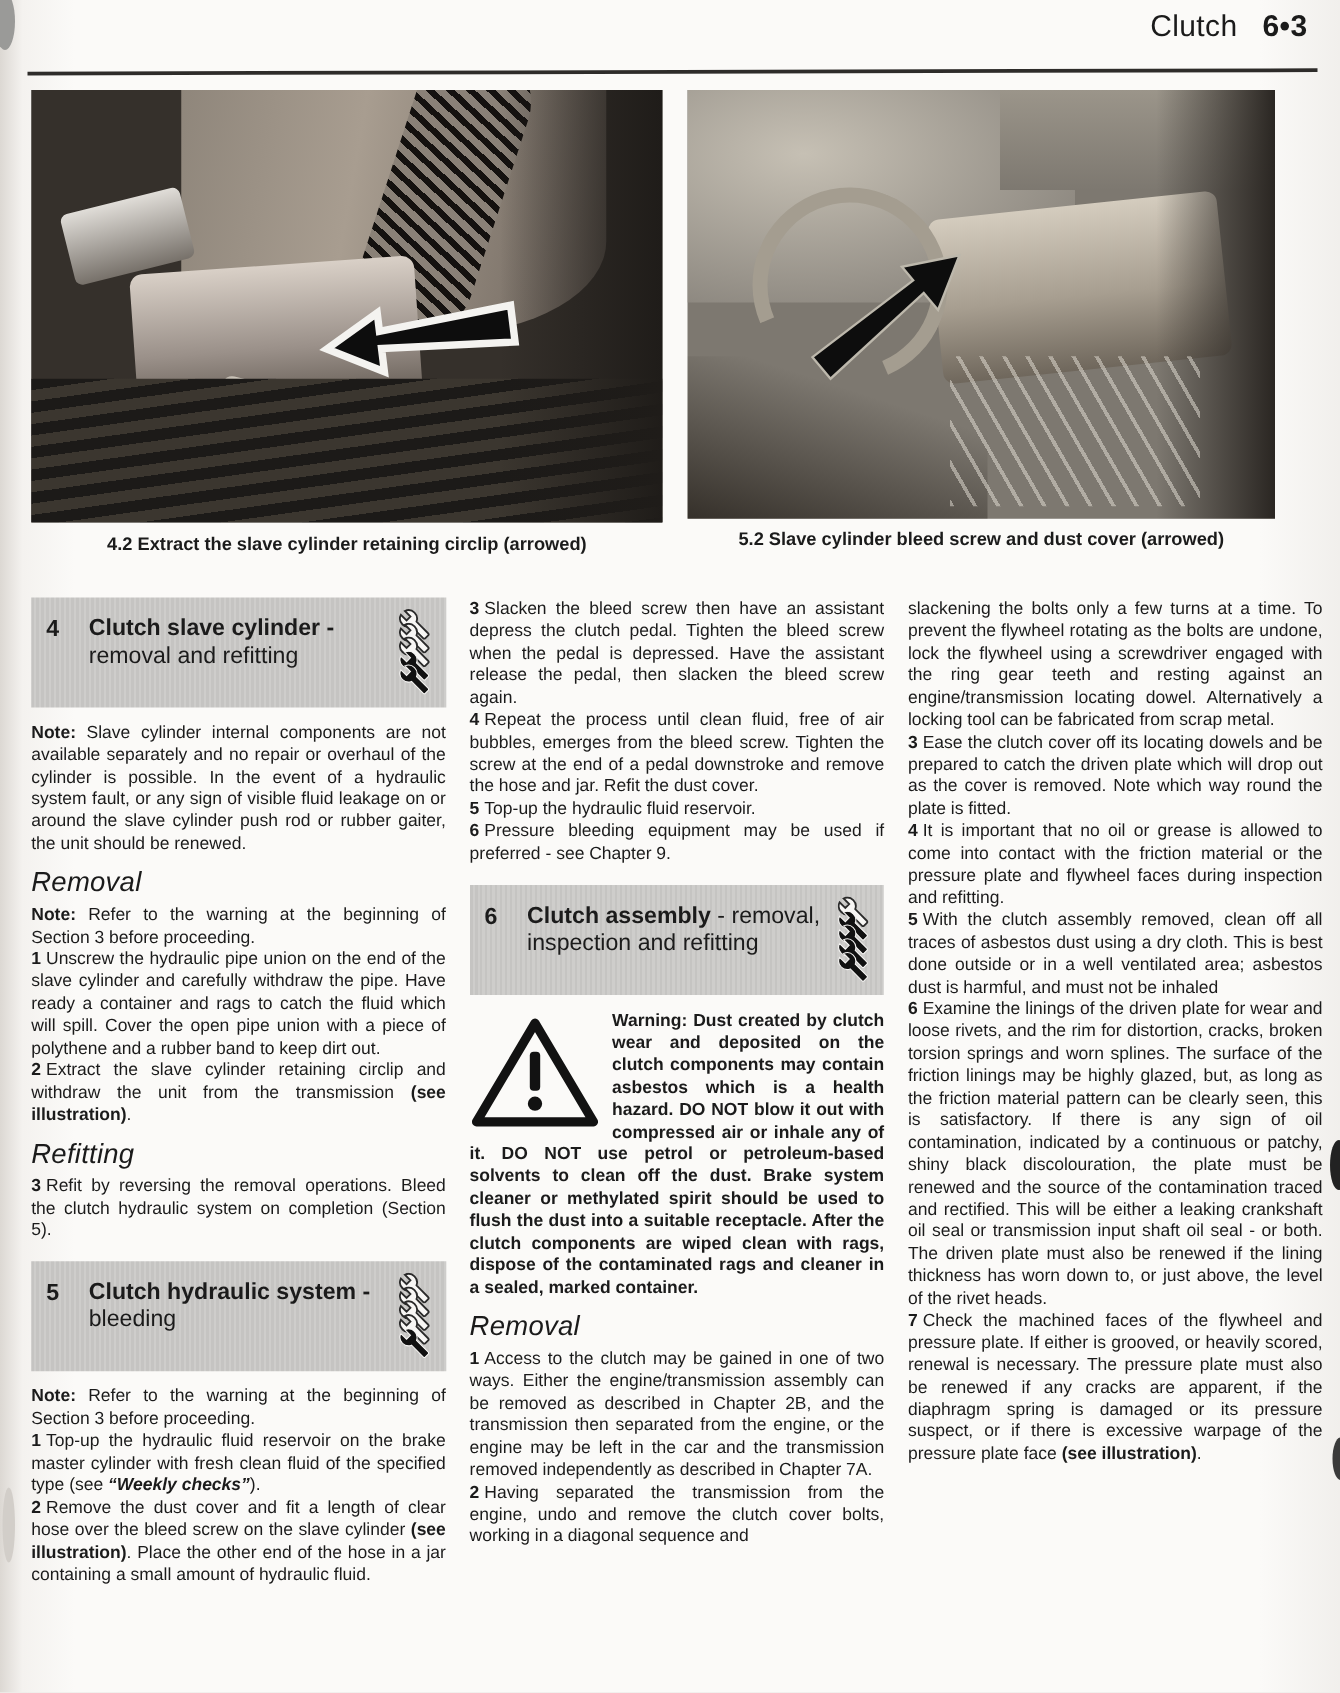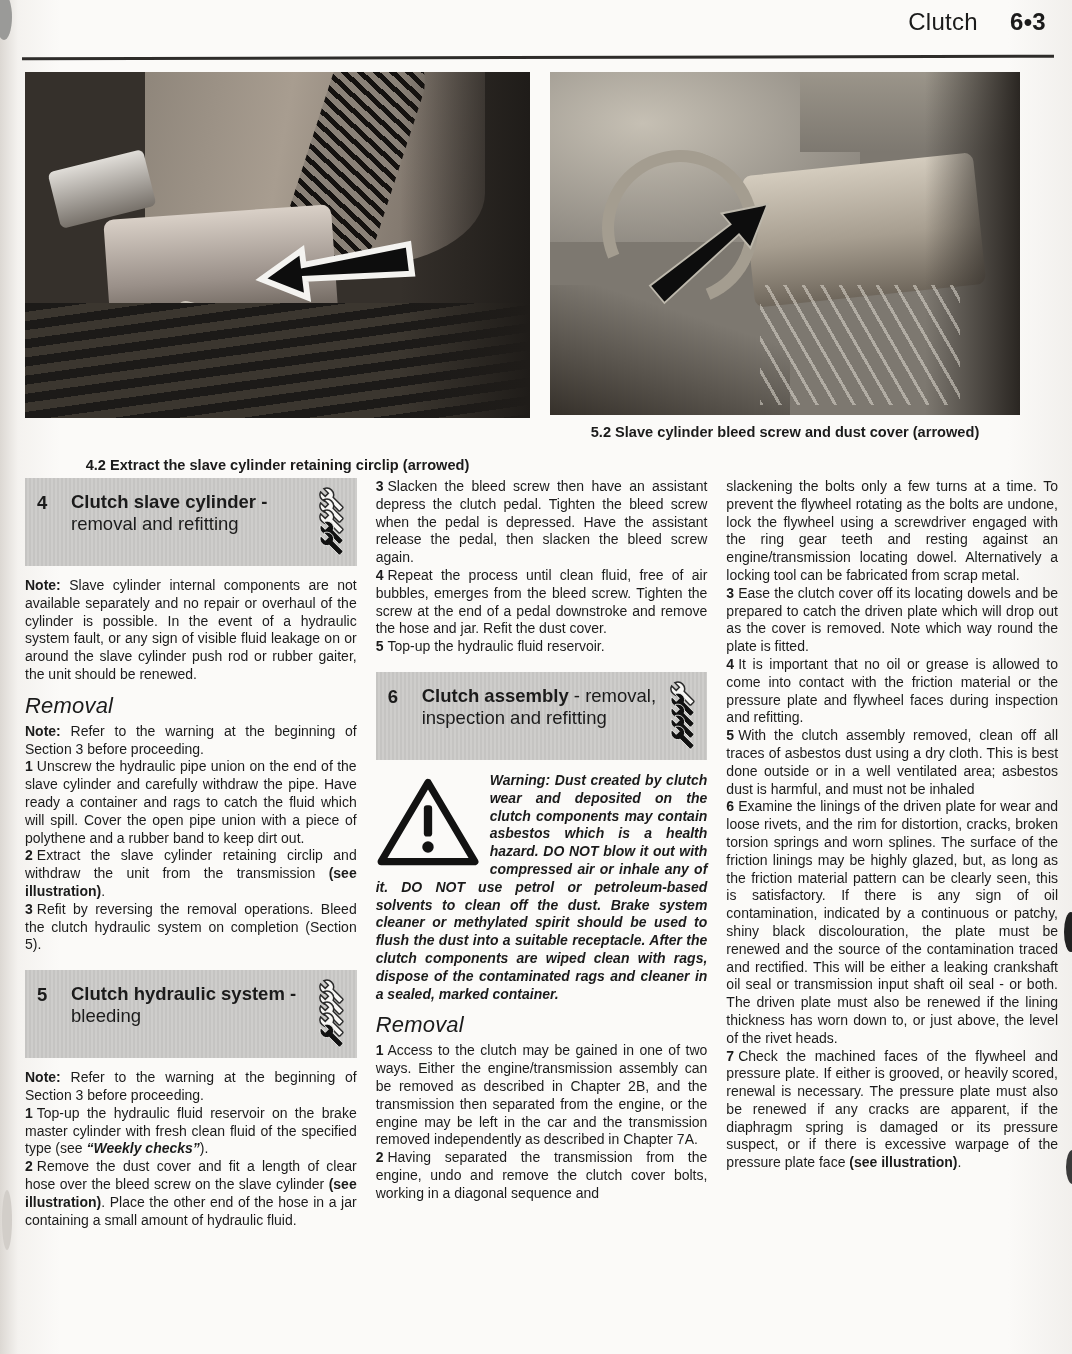--- a/index.html
+++ b/index.html
@@ -10,21 +10,21 @@
     color:#1b1b1b;
     position:relative;
   }
   .page{
     position:absolute;inset:0;
     background:linear-gradient(90deg,#dcd8d3 0,#f4f2ef 18px,#fbfaf8 60px,#fbfaf8 94%,#f1efec 100%);
   }
   
   .hdr{
     position:absolute;top:8px;right:26px;
-    font-size:24px;letter-spacing:.3px;display:flex;gap:32px;align-items:baseline;
+    font-size:24px;letter-spacing:.3px;display:flex;gap:20px;align-items:baseline;
   }
   .hdr .chap{font-weight:500;}
   .hdr .pg{font-weight:700;}
   .rule{
     position:absolute;left:22px;right:18px;top:56px;height:3px;background:#2e2c2a;
     transform:rotate(-0.15deg);
   }
   
   .photo{position:absolute;top:72px;overflow:hidden;background:#35302b;}
   .photo *{position:absolute;}
@@ -40,21 +40,21 @@
   .pr-light{left:0;top:0;width:310px;height:170px;background:radial-gradient(ellipse at 30% 30%,#c6c0b4,#8d8880 78%);}
   .pr-cyl{left:198px;top:92px;width:232px;height:132px;background:linear-gradient(#d4ccbe,#a79e90 55%,#6f675c);border-radius:9px;transform:rotate(-6deg);}
   .pr-loop{left:52px;top:78px;width:132px;height:132px;border:12px solid #a49d90;border-radius:50%;border-bottom-color:transparent;transform:rotate(22deg);}
   .pr-dkr{right:0;top:0;width:95px;height:100%;background:linear-gradient(270deg,#2a2622,rgba(0,0,0,0));}
   .pr-dkb{left:0;bottom:0;width:240px;height:130px;background:linear-gradient(18deg,#35302a,rgba(0,0,0,0) 70%);}
   .pr-streak{right:60px;bottom:10px;width:200px;height:120px;background:repeating-linear-gradient(60deg,rgba(230,225,215,.5) 0 3px,rgba(0,0,0,0) 3px 16px);}
   .pr-top{left:250px;top:0;width:220px;height:80px;background:linear-gradient(#9b958a,#7d7870);}
   .arrow-svg{overflow:visible;}
   
   .caption{position:absolute;top:428px;font-weight:700;font-size:14.6px;text-align:center;}
-  .cap-left{left:25px;width:505px;margin-top:29px;}
+  .cap-left{left:25px;width:505px;}
   .cap-right{left:550px;width:470px;top:424px;}
   
   .cols{
     position:absolute;left:25px;right:14px;top:478px;bottom:0;
     display:flex;gap:19px;
   }
   .col{flex:1;min-width:0;}
   .col p{margin:0;font-size:14px;line-height:17.8px;text-align:justify;}
   .pnum{font-weight:700;padding-right:4px;}
   .bold{font-weight:700;}
@@ -74,21 +74,21 @@
   .secbox.mt{margin-top:16px;}
   .secnum{font-weight:700;font-size:18.5px;width:34px;flex:none;padding-top:1px;}
   .sectitle{flex:1;font-size:18.5px;line-height:22px;}
   .sectitle .tb{font-weight:700;}
   .wrenches{width:38px;flex:none;display:flex;flex-direction:column;align-items:center;margin-top:-4px;}
   .wrenches svg{width:25px;height:25px;flex:none;}
   .wrenches svg + svg{margin-top:-14px;}
   .wr-o{fill:#f7f6f4;stroke:#2a2a2a;stroke-width:1.4;}
   .wr-f{fill:#111;stroke:#f7f6f4;stroke-width:.8;}
   
-  .warn{font-weight:700;font-style:italic;}
+  .warn{font-weight:700;}
   .warn-tri{float:left;width:104px;height:92px;margin:4px 10px 2px 0;}
   
   .art{position:absolute;background:#6b6b6b;border-radius:50%;}
   .art1{right:-6px;top:912px;width:14px;height:40px;background:#222;}
   .art2{right:-7px;top:1150px;width:13px;height:34px;background:#3a3a3a;}
   .art3{left:-4px;top:-6px;width:16px;height:46px;background:#9a9a98;}
   .art4{left:2px;top:1190px;width:10px;height:60px;background:#d2cec9;}
 </style>
 </head>
 <body>
@@ -167,20 +167,21 @@
       </div>
 
       <p class="note"><span class="nlabel">Note:</span><span> Slave cylinder internal components are not available separately and no repair or overhaul of the cylinder is possible. In the event of a hydraulic system fault, or any sign of visible fluid leakage on or around the slave cylinder push rod or rubber gaiter, the unit should be renewed.</span></p>
 
       <h3 class="subhead">Removal</h3>
       <p class="note"><span class="nlabel">Note:</span><span> Refer to the warning at the beginning of Section 3 before proceeding.</span></p>
 
       <p><span class="pnum">1</span><span>Unscrew the hydraulic pipe union on the end of the slave cylinder and carefully withdraw the pipe. Have ready a container and rags to catch the fluid which will spill. Cover the open pipe union with a piece of polythene and a rubber band to keep dirt out.</span></p>
       <p><span class="pnum">2</span><span>Extract the slave cylinder retaining circlip and withdraw the unit from the transmission </span><span class="bold">(see illustration)</span><span>.</span></p>
 
+      <h3 class="subhead">Refitting</h3>
       <p><span class="pnum">3</span><span>Refit by reversing the removal operations. Bleed the clutch hydraulic system on completion (Section 5).</span></p>
 
       <div class="secbox mt">
         <span class="secnum">5</span>
         <div class="sectitle">
           <span class="tb">Clutch hydraulic system -</span><br>
           <span>bleeding</span>
         </div>
         <div class="wrenches">
           <svg class="wr-o">
@@ -203,20 +204,21 @@
 
       <p class="note"><span class="nlabel">Note:</span><span> Refer to the warning at the beginning of Section 3 before proceeding.</span></p>
       <p><span class="pnum">1</span><span>Top-up the hydraulic fluid reservoir on the brake master cylinder with fresh clean fluid of the specified type (see </span><span class="bold" style="font-style:italic">“Weekly checks”</span><span>).</span></p>
       <p><span class="pnum">2</span><span>Remove the dust cover and fit a length of clear hose over the bleed screw on the slave cylinder </span><span class="bold">(see illustration)</span><span>. Place the other end of the hose in a jar containing a small amount of hydraulic fluid.</span></p>
     </div>
 
     <div class="col">
       <p><span class="pnum">3</span><span>Slacken the bleed screw then have an assistant depress the clutch pedal. Tighten the bleed screw when the pedal is depressed. Have the assistant release the pedal, then slacken the bleed screw again.</span></p>
       <p><span class="pnum">4</span><span>Repeat the process until clean fluid, free of air bubbles, emerges from the bleed screw. Tighten the screw at the end of a pedal downstroke and remove the hose and jar. Refit the dust cover.</span></p>
       <p><span class="pnum">5</span><span>Top-up the hydraulic fluid reservoir.</span></p>
+      <p><span class="pnum">6</span><span>Pressure bleeding equipment may be used if preferred - see Chapter 9.</span></p>
 
       <div class="secbox mt">
         <span class="secnum">6</span>
         <div class="sectitle">
           <span class="tb">Clutch assembly</span><span> - removal,</span><br>
           <span>inspection and refitting</span>
         </div>
         <div class="wrenches">
           <svg class="wr-o">
               <use href="#wrench"></use>

